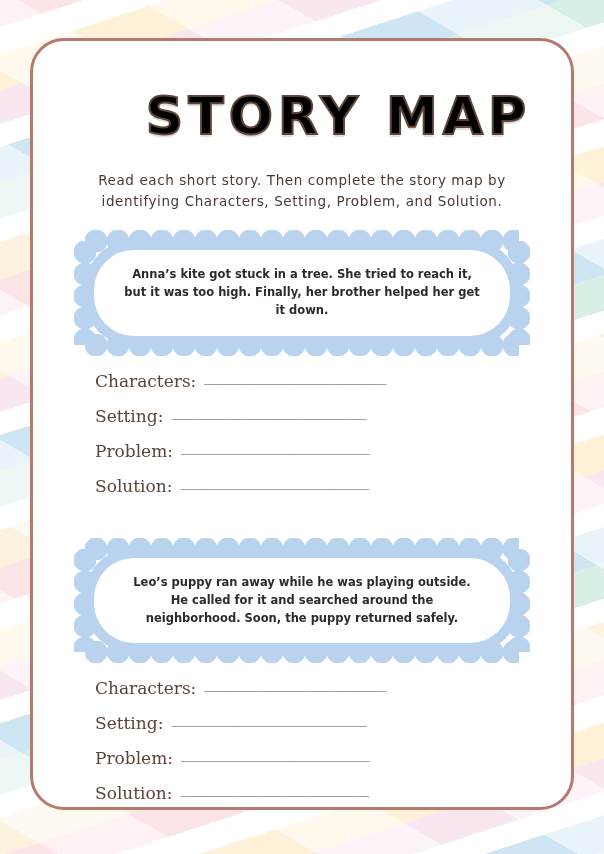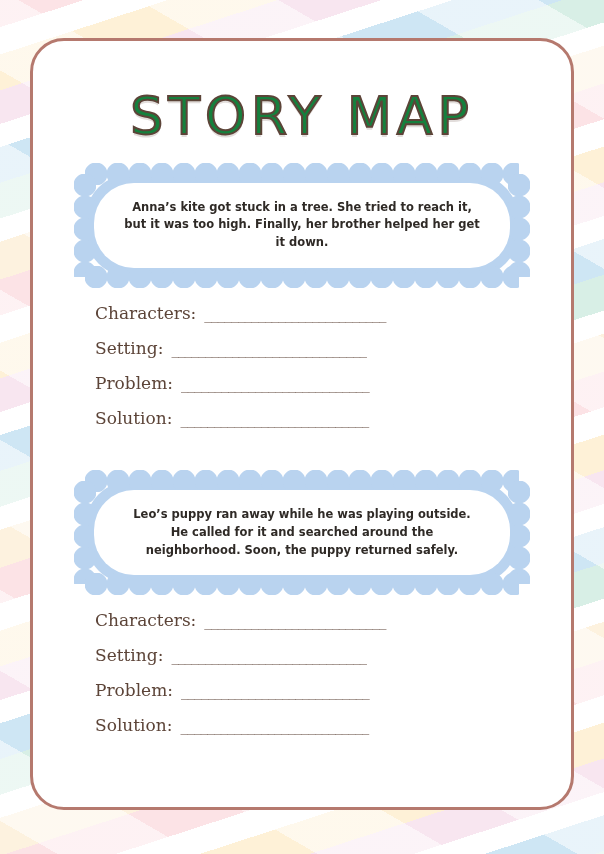--- a/index.html
+++ b/index.html
@@ -64,24 +64,24 @@
   }
   .card-inner {
     position: absolute;
     inset: 0;
     padding: 26px 40px;
     box-sizing: border-box;
   }
 
   
   .title {
-    text-align: center;
-    color: #15803d;
+    text-align: right;
+    color: #000000;
     font-family: "DejaVu Sans", sans-serif;
-    font-weight: normal;
+    font-weight: bold;
     font-size: 52px;
     letter-spacing: 5px;
     margin: 22px 0 0 0;
     line-height: 1.05;
     -webkit-text-stroke: 2px #5c4438;
     text-shadow: 0 3px 0 rgba(92,68,56,0.18);
   }
 
   
   .instructions {
@@ -151,21 +151,21 @@
     line-height: 1.55;
     margin: 0;
   }
 
   
   .fields {
     margin: 22px 18px 0 22px;
   }
   .field-row {
     display: flex;
-    align-items: flex-end;
+    align-items: flex-start;
     margin-bottom: 15px;
   }
   .field-label {
     color: #5c4438;
     font-family: "DejaVu Serif", serif;
     font-size: 17px;
     white-space: nowrap;
     margin-right: 8px;
   }
   .field-line {
@@ -185,20 +185,21 @@
 
 <div class="page">
   <div class="stripes"></div>
   <div class="stripes2"></div>
 
   <div class="card-outer">
     <div class="card-inner">
 
       <h1 class="title">STORY MAP</h1>
 
+      <p class="instructions">Read each short story. Then complete the story map by identifying Characters, Setting, Problem, and Solution.</p>
 
       <div class="story-wrap">
         <div class="cloud">
           <div class="cloud-side-l"></div>
           <div class="cloud-side-r"></div>
           <div class="cloud-inner">
             <p class="story-text">Anna’s kite got stuck in a tree. She tried to reach it, but it was too high. Finally, her brother helped her get it down.</p>
           </div>
         </div>
       </div>

